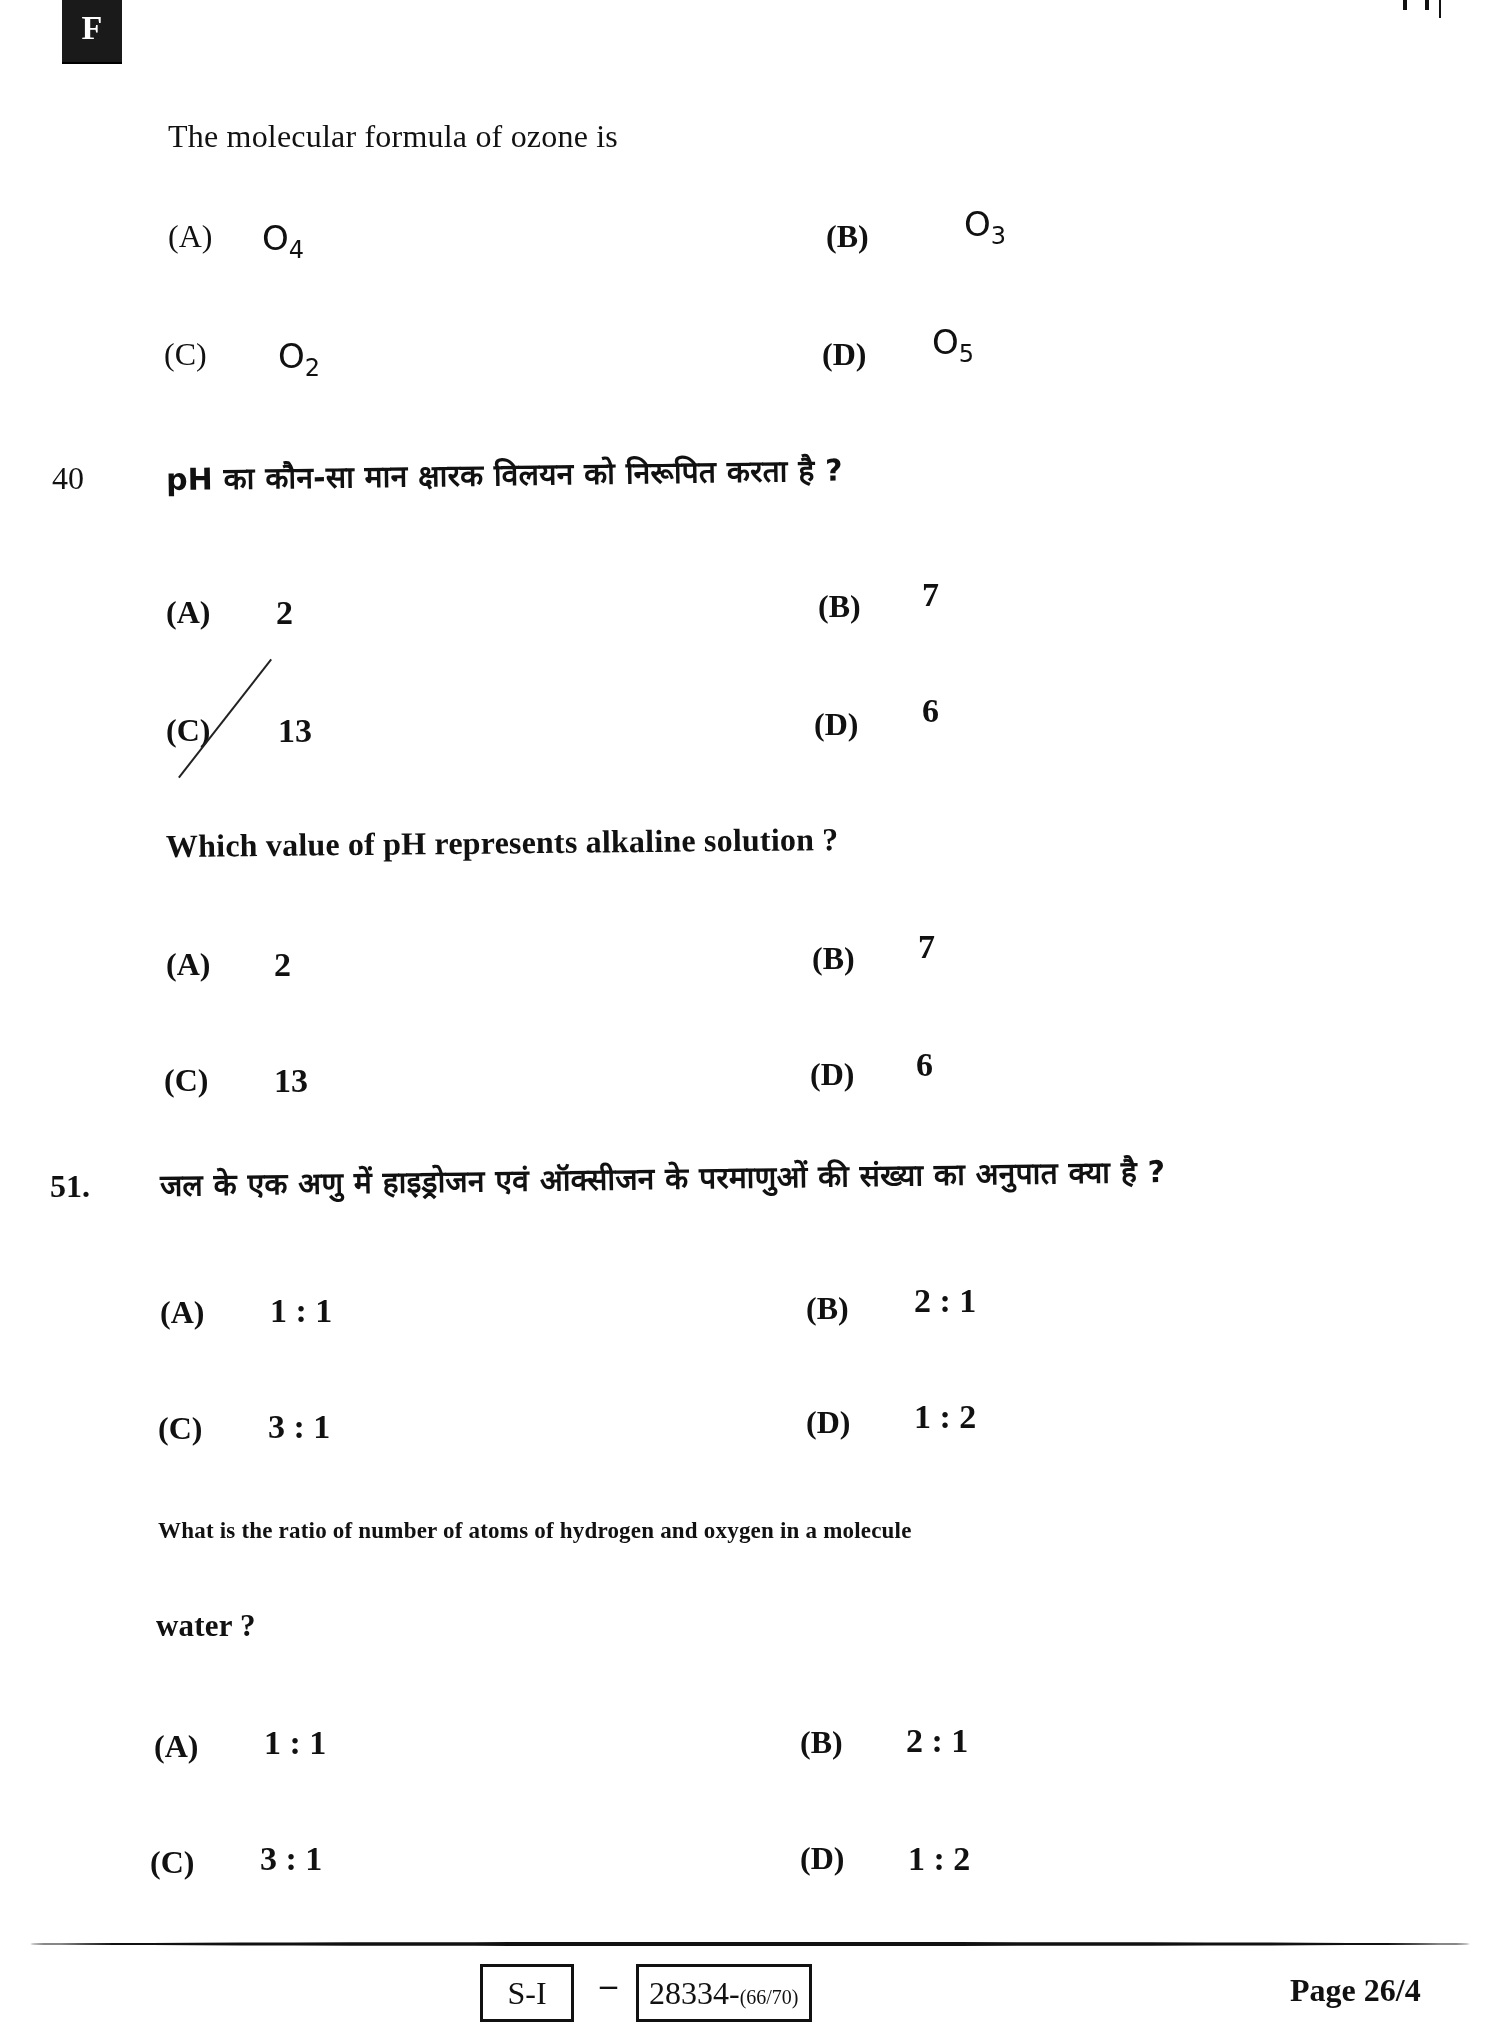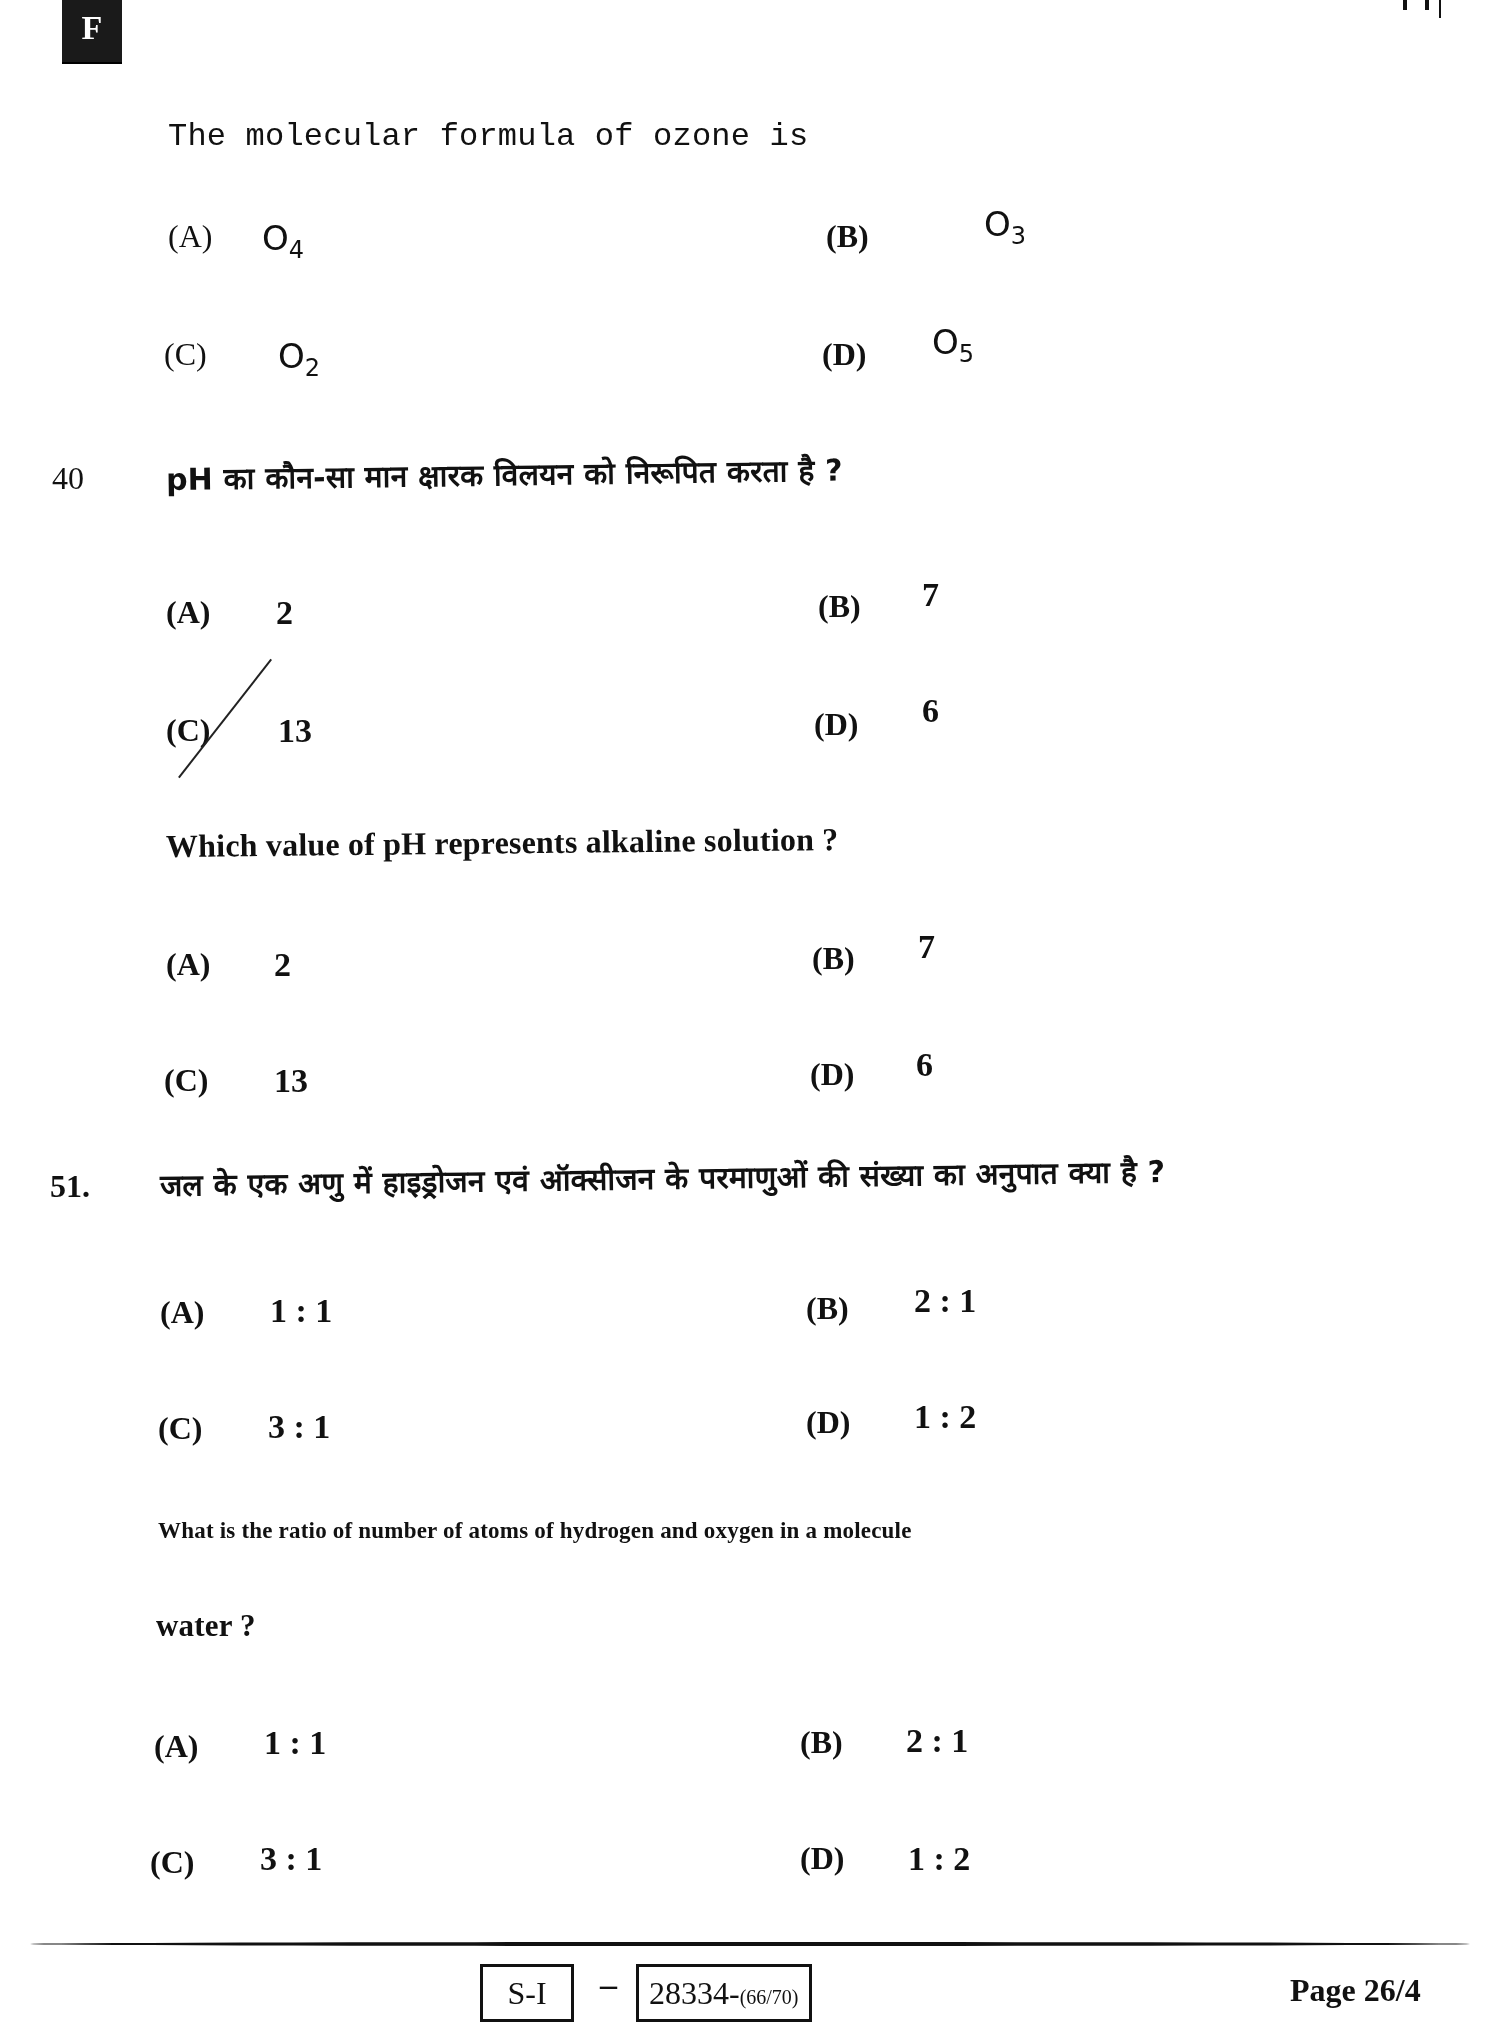--- a/index.html
+++ b/index.html
@@ -19,21 +19,21 @@
       position: absolute; left: 1395px; top: 0px; width: 50px; height: 20px;
     }
     .corner-mark span {
       position: absolute; top: 0; width: 4px; background: #111;
     }
     .q-text {
       position: absolute; font-size: 32px; white-space: nowrap;
       font-family: "Liberation Serif", serif; font-weight: bold;
       letter-spacing: 0.2px;
     }
-    .q-text.light { font-weight: normal; font-family: Liberation Mono, monospace; }
+    .q-text.light { font-weight: normal; }
     .q-num {
       position: absolute; font-size: 32px; font-family: "Liberation Serif", serif;
     }
     .opt-label {
       position: absolute; font-size: 32px; font-family: "Liberation Serif", serif;
       font-weight: bold;
     }
     .opt-value {
       position: absolute; font-size: 34px; font-family: "Liberation Serif", serif;
       font-weight: bold;
@@ -73,21 +73,21 @@
   <span style="left:30px;height:10px;"></span>
   <span style="left:44px;height:18px;width:2px;"></span>
 </div>
 
 <div class="q-text light" style="left:168px; top:118px;">The molecular formula of ozone is</div>
 
 <div class="opt-label" style="left:168px; top:218px; font-weight:normal;">(A)</div>
 <div class="opt-value sans" style="left:262px; top:218px;"><span>O</span><sub>4</sub></div>
 
 <div class="opt-label" style="left:826px; top:218px;">(B)</div>
-<div class="opt-value sans" style="left:984px; top:204px;"><span>O</span><sub>3</sub></div>
+<div class="opt-value sans" style="left:964px; top:204px;"><span>O</span><sub>3</sub></div>
 
 <div class="opt-label" style="left:164px; top:336px; font-weight:normal;">(C)</div>
 <div class="opt-value sans" style="left:278px; top:336px;"><span>O</span><sub>2</sub></div>
 
 <div class="opt-label" style="left:822px; top:336px;">(D)</div>
 <div class="opt-value sans" style="left:932px; top:322px;"><span>O</span><sub>5</sub></div>
 
 <div class="q-num" style="left:52px; top:460px;">40</div>
 <div class="q-text" style="left:166px; top:458px; font-family:'DejaVu Sans',sans-serif; font-size:30px; transform:rotate(-0.8deg); transform-origin:left;">pH का कौन-सा मान क्षारक विलयन को निरूपित करता है ?</div>
 

